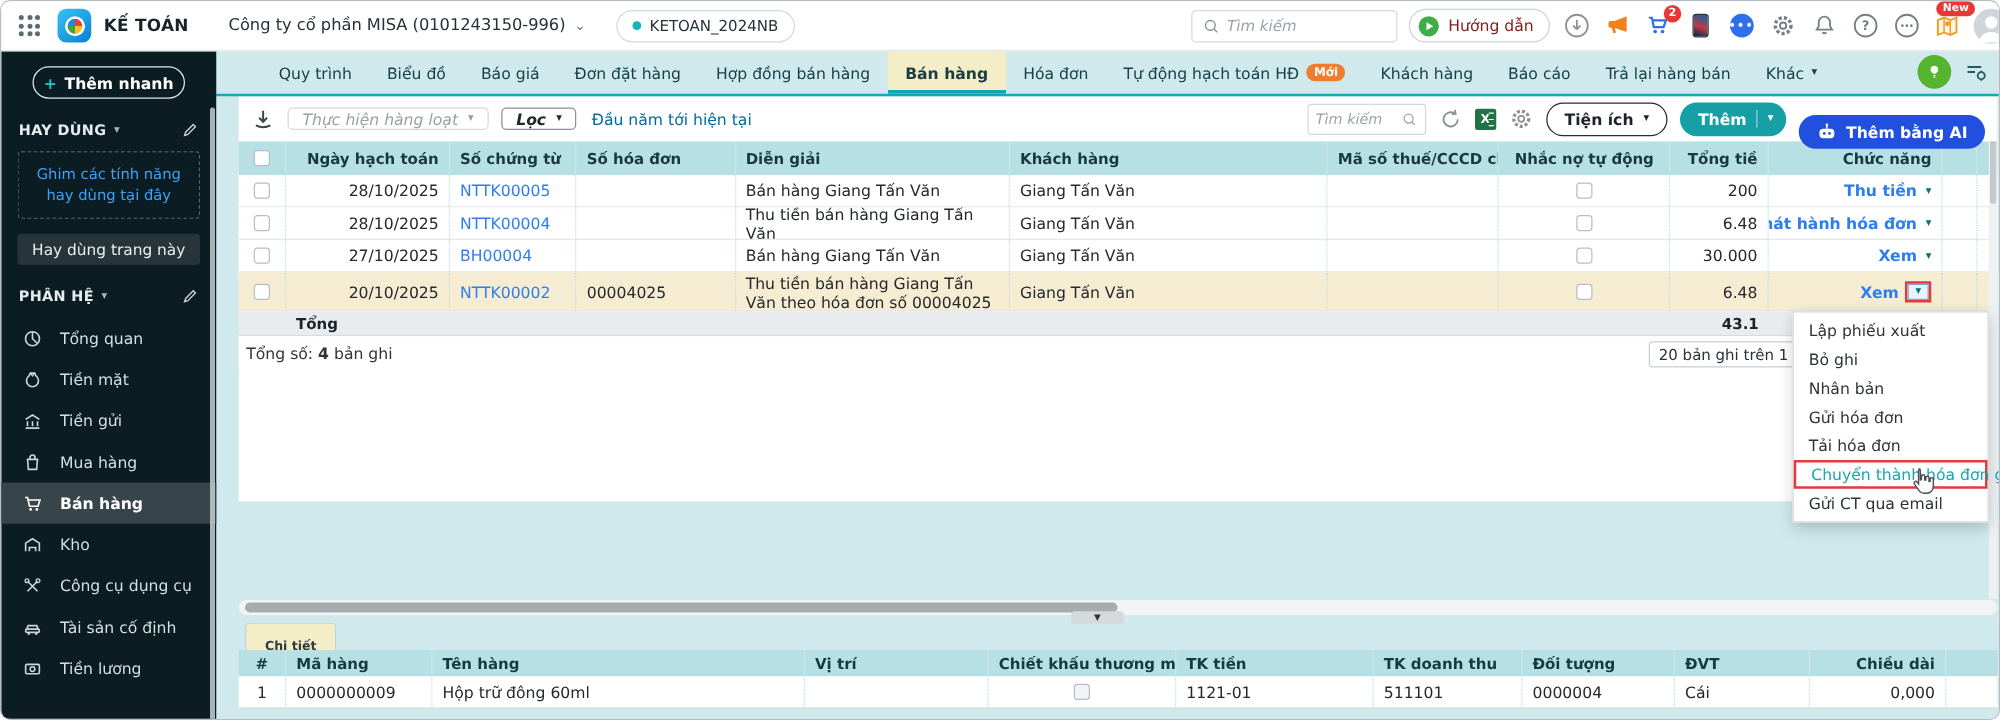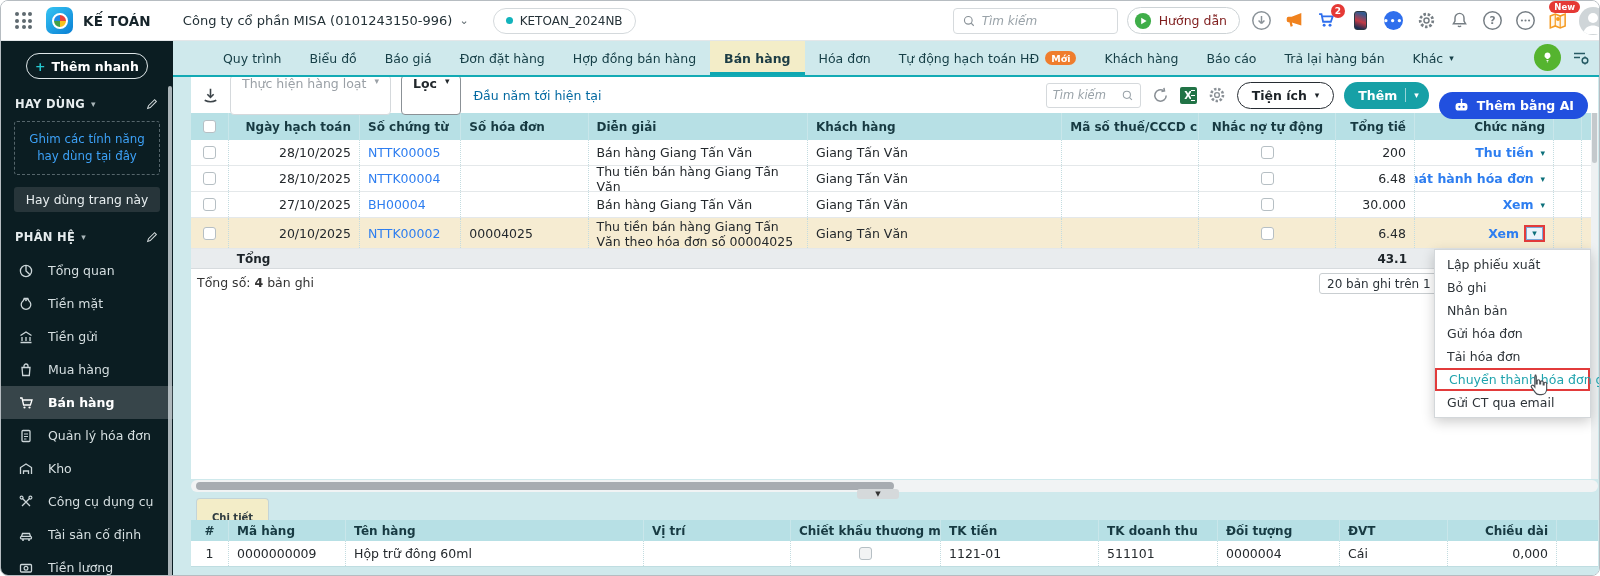--- a/index.html
+++ b/index.html
@@ -47,37 +47,37 @@
   
   .tabbar{position:absolute;left:0;top:0;width:100%;height:36px;background:#cfe9ec;border-bottom:2px solid #13aab4;display:flex;align-items:stretch;padding-left:36px;z-index:5;}
   .tab{display:flex;align-items:center;padding:0 14px;font-size:12.5px;color:#174048;cursor:pointer;white-space:nowrap;}
   .tab.active{background:#f3edc8;color:#1d3d45;font-weight:bold;box-shadow:inset 0 -3px 0 #0fa8b2;}
   .tab .cv{margin-left:6px;font-size:9px;color:#174048;}
   .moi{background:#ef7d2d;color:#fff;font-size:9.5px;font-weight:bold;border-radius:8px;padding:1.5px 6px;margin-left:6px;}
   .tab-icons{position:absolute;right:10px;top:3px;display:flex;align-items:center;gap:10px;}
   .bulb{width:27px;height:27px;border-radius:50%;background:#55b42f;display:flex;align-items:center;justify-content:center;cursor:pointer;}
   
   .toolbar{position:absolute;left:18px;top:36px;width:1407px;height:36px;background:#fff;display:flex;align-items:center;gap:10px;padding:0 10px;z-index:4;}
-  .tbtn{display:flex;gap:8px;height:40px;border:1px solid #d5d9dc;border-radius:4px;padding:0 11px;font-size:12.5px;cursor:pointer;background:#fff;}
+  .tbtn{display:flex;align-items:center;gap:8px;height:18px;border:1px solid #d5d9dc;border-radius:4px;padding:0 11px;font-size:12.5px;cursor:pointer;background:#fff;font-style:italic;}
   .tbtn.disabled{color:#9aa0a6;cursor:default;}
   .tbtn.dark{border-color:#8b9196;color:#22282c;font-weight:bold;}
   .tbtn .cv{font-size:9px;}
   .period{font-size:12.5px;color:#0369a1;margin-left:2px;}
   .tright{margin-left:auto;display:flex;align-items:center;gap:10px;}
   .mini-search{display:flex;align-items:center;width:95px;height:25px;border:1px solid #d5d9dc;border-radius:3px;padding:0 6px;gap:4px;cursor:text;}
   .mini-search .ph{flex:1;font-size:11.5px;font-style:italic;color:#9aa3a9;}
   .xls{position:relative;width:17px;height:17px;border-radius:2px;background:#217346;color:#fff;font-size:10px;font-weight:bold;display:flex;align-items:center;justify-content:center;cursor:pointer;}
   .xls i{position:absolute;right:2px;top:3px;width:4px;height:11px;border-top:1.5px solid #fff;border-bottom:1.5px solid #fff;background:linear-gradient(#217346 45%,#fff 45% 55%,#217346 55%);}
   .pill{display:flex;align-items:center;gap:8px;height:27px;border-radius:14px;padding:0 14px;font-size:12.5px;font-weight:bold;cursor:pointer;}
   .pill.util{border:1.5px solid #272d33;color:#1c2227;background:#fff;}
   .pill.add{background:#16a0a6;color:#fff;padding-right:10px;}
   .pill.add .dv{width:1px;height:14px;background:rgba(255,255,255,.55);}
   .pill.ai{background:#2150df;color:#fff;gap:7px;margin-top:21px;}
   
-  .main-white{position:absolute;left:18px;top:72px;width:1407px;height:366px;background:#fff;}
+  .main-white{position:absolute;left:18px;top:72px;width:1407px;height:288px;background:#fff;}
   .ghead,.grow,.gtotal{display:flex;width:1407px;}
   .ghead{height:27px;background:#b7e0e5;}
   .ghead .cell{font-size:12px;font-weight:bold;color:#173a42;border-right:1px solid #c9e6ea;display:flex;align-items:center;overflow:hidden;white-space:nowrap;}
   .cell{padding:0 8px;}
   .grow{border-bottom:1px solid #e4e8ea;background:#fff;}
   .grow .cell{font-size:12.5px;color:#24292d;border-right:1px dotted #c3dce0;display:flex;align-items:center;overflow:hidden;}
   .grow.hl{background:#f6ecd2;}
   .grow.h26{height:26px;}
   .grow.h31{height:31px;}
   .c-sel{width:38px;justify-content:center;}
@@ -310,27 +310,20 @@
       <div class="sb-item active">
         <svg width="16" height="16" viewBox="0 0 16 16">
             <path d="M2 3h2l1.6 7h6.8l1.6-5H5" fill="none" stroke="#fff" stroke-width="1.3"></path>
             <circle cx="6.5" cy="12.5" r="1.1" fill="#fff"></circle>
             <circle cx="11.5" cy="12.5" r="1.1" fill="#fff"></circle>
           </svg>
         <span>Bán hàng</span>
       </div>
       <div class="sb-item">
         <svg width="16" height="16" viewBox="0 0 16 16">
-            <rect x="4" y="2.5" width="8" height="11" rx="1" fill="none" stroke="#ccd6d9" stroke-width="1.3"></rect>
-            <path d="M6 6h4M6 8.5h4M6 11h2.5" stroke="#ccd6d9" stroke-width="1.1"></path>
-          </svg>
-        <span>Quản lý hóa đơn</span>
-      </div>
-      <div class="sb-item">
-        <svg width="16" height="16" viewBox="0 0 16 16">
             <path d="M2.5 13V6.5L8 3l5.5 3.5V13" fill="none" stroke="#ccd6d9" stroke-width="1.3"></path>
             <path d="M5.5 13v-3h5v3" fill="none" stroke="#ccd6d9" stroke-width="1.3"></path>
           </svg>
         <span>Kho</span>
       </div>
       <div class="sb-item">
         <svg width="16" height="16" viewBox="0 0 16 16">
             <path d="M4 12L12 4M4 4l8 8" stroke="#ccd6d9" stroke-width="1.3"></path>
             <circle cx="3.6" cy="3.6" r="1.5" fill="none" stroke="#ccd6d9" stroke-width="1.1"></circle>
             <circle cx="12.4" cy="3.6" r="1.5" fill="none" stroke="#ccd6d9" stroke-width="1.1"></circle>

